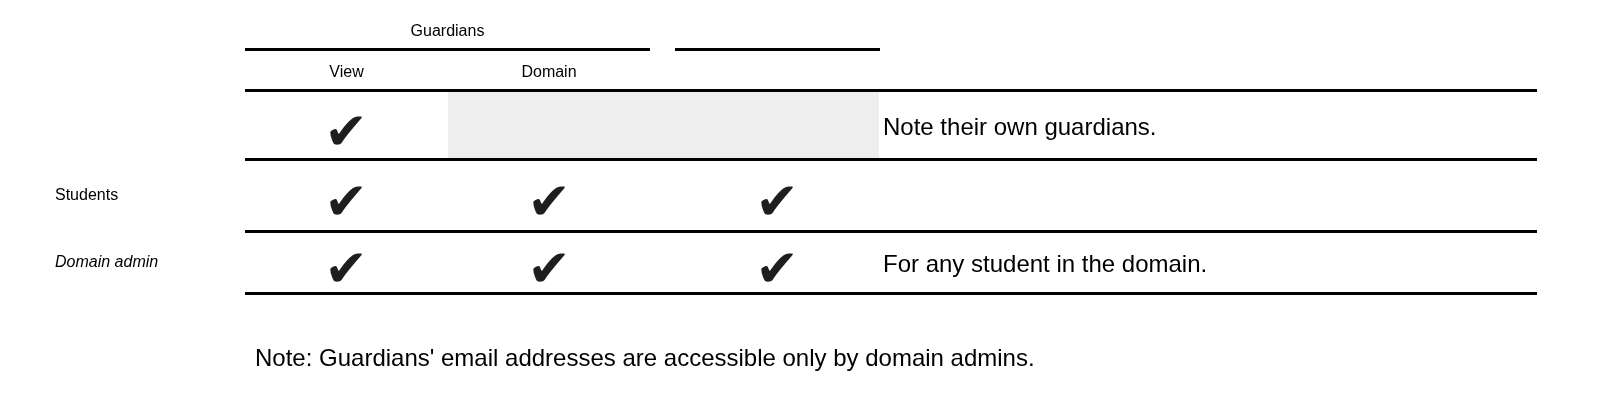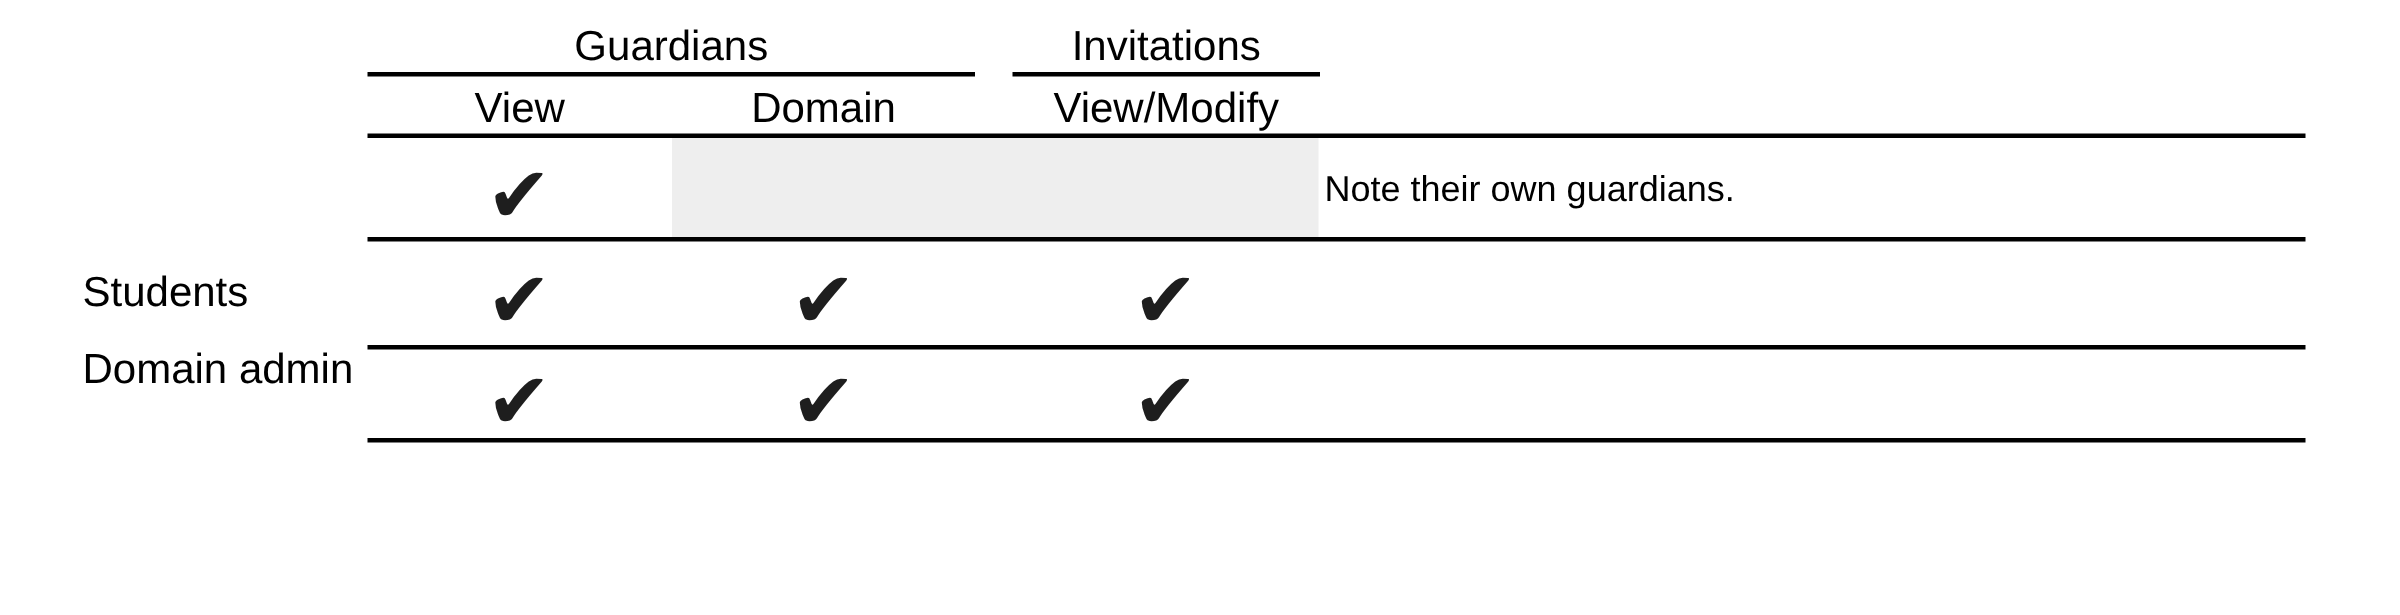--- a/index.html
+++ b/index.html
@@ -11,21 +11,21 @@
     position: relative;
     width: 1600px;
     height: 410px;
     background: #ffffff;
     font-family: "Liberation Sans", "DejaVu Sans", sans-serif;
     color: #000000;
     overflow: hidden;
   }
   .txt {
     position: absolute;
-    font-size: 28px;
+    font-size: 16px;
     line-height: 28px;
     white-space: nowrap;
   }
   .center { text-align: center; }
   .hrule {
     position: absolute;
     height: 3px;
     background: #000000;
   }
   .highlight {
@@ -63,46 +63,46 @@
     line-height: 28px;
     white-space: nowrap;
   }
 </style>
 </head>
 <body>
 
 <div class="canvas">
 
   <div class="txt center" style="left:245px; top:17px; width:405px;">Guardians</div>
-  <div class="txt center" style="left:675px; top:17px; width:205px;">Invitations</div>
 
   <div class="hrule" style="left:245px; top:48px; width:405px;"></div>
   <div class="hrule" style="left:675px; top:48px; width:205px;"></div>
 
   <div class="txt center" style="left:245px; top:58px; width:203px;">View</div>
   <div class="txt center" style="left:448px; top:58px; width:202px;">Domain</div>
-  <div class="txt center" style="left:650px; top:58px; width:255px;">View/Modify</div>
 
   <div class="hrule" style="left:245px; top:89px; width:1292px;"></div>
 
   <div class="highlight"></div>
 
   <div class="check" style="left:316px; top:105px;">✔</div>
   <div class="note single" style="top:111px;">Note their own guardians.</div>
 
   <div class="hrule" style="left:245px; top:158px; width:1292px;"></div>
 
   <div class="txt" style="left:55px; top:181px;">Students</div>
   <div class="check" style="left:316px; top:175px;">✔</div>
   <div class="check" style="left:519px; top:175px;">✔</div>
   <div class="check" style="left:747px; top:175px;">✔</div>
 
   <div class="hrule" style="left:245px; top:230px; width:1292px;"></div>
 
-  <div class="txt" style="left:55px; top:232px;">Domain admin</div>
+  <div class="txt" style="left:55px; top:248px;font-style:italic;">Domain admin</div>
   <div class="check" style="left:316px; top:242px;">✔</div>
   <div class="check" style="left:519px; top:242px;">✔</div>
   <div class="check" style="left:747px; top:242px;">✔</div>
+  <div class="note single" style="top:248px;">For any student in the domain.</div>
 
   <div class="hrule" style="left:245px; top:292px; width:1292px;"></div>
 
+  <div class="footnote">Note: Guardians' email addresses are accessible only by domain admins.</div>
 
 </div>
 
 </body></html>

